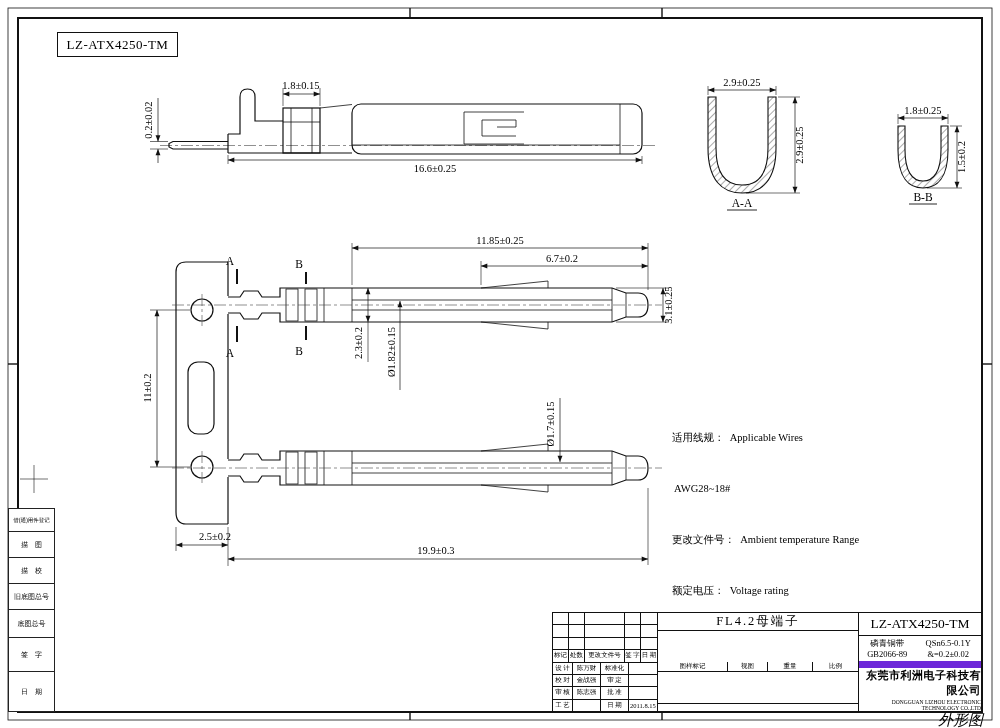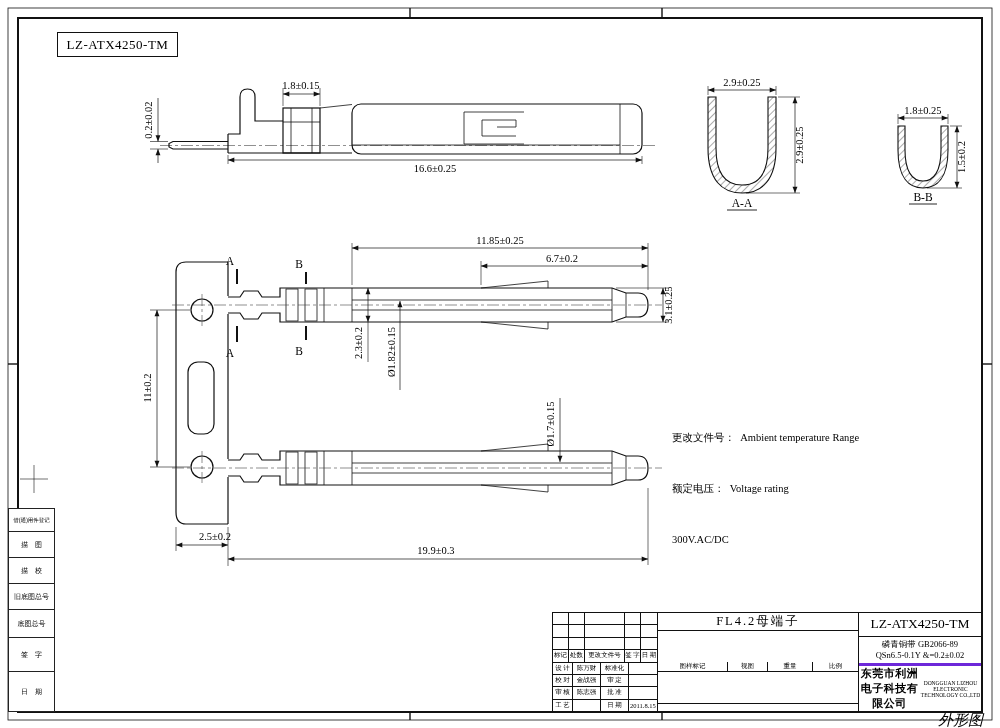--- a/index.html
+++ b/index.html
@@ -48,23 +48,23 @@
   .w16{width:16px}.w40{width:40px}.w20{width:20px}.w28{width:28px}
   .tb-mid{width:200px;border-right:1px solid #111;display:flex;flex-direction:column;gap:31px;}
   .tb-product{height:54px;border-bottom:1px solid #111;display:flex;align-items:center;justify-content:center;
               font-size:12.5px;letter-spacing:2px;}
   .tb-stamp-head{height:16px;display:flex;border-bottom:1px solid #111;}
   .tb-stamp-vals{height:12px;display:flex;border-bottom:1px solid #111;}
   .sw70{width:70px}.sw40{width:40px}.sw45{width:45px}
   .tb-sheet{flex:1;display:flex;align-items:center;justify-content:center;font-size:8px;letter-spacing:1px;}
   .tb-right{flex:1;display:flex;flex-direction:column;}
   .tb-dn{height:30px;border-bottom:1px solid #111;display:flex;align-items:center;justify-content:center;font-size:13.5px;}
-  .tb-mat{height:34px;border-bottom:3px solid #6d28d9;display:flex;flex-direction:column;align-items:center;
+  .tb-mat{height:34px;border-bottom:7px solid #6d28d9;display:flex;flex-direction:row;align-items:center;
           justify-content:center;font-size:8.5px;line-height:11px;text-align:center;}
-  .tb-co{flex:1;display:flex;align-items:center;justify-content:center;text-align:center;}
+  .tb-co{flex:1;display:flex;flex-direction:column;align-items:center;justify-content:center;text-align:right;}
   .tb-co .cn{font-size:11px;font-weight:bold;letter-spacing:.5px;}
   .tb-co .en{font-size:5.5px;margin-top:1px;}
 
   .view-type{position:absolute;left:938px;top:711px;font-size:15px;font-style:italic;}
 </style>
 </head>
 <body>
 
 <div class="sheet">
 
@@ -234,20 +234,22 @@
       <line class="dl" x1="228" y1="559" x2="648" y2="559" marker-start="url(#arr)" marker-end="url(#arr)"></line>
       <text class="dt" x="436" y="554" text-anchor="middle">19.9±0.3</text>
     </g>
   </svg>
 
   <div class="pn-box">
     <span>LZ-ATX4250-TM</span>
   </div>
 
   <div class="specs">
+    <div>适用线规：  Applicable Wires</div>
+    <div> AWG28~18#</div>
     <div>更改文件号：  Ambient temperature Range</div>
     <div>额定电压：  Voltage rating</div>
     <div>300V.AC/DC</div>
     
     
     
     
     
     
   </div>

